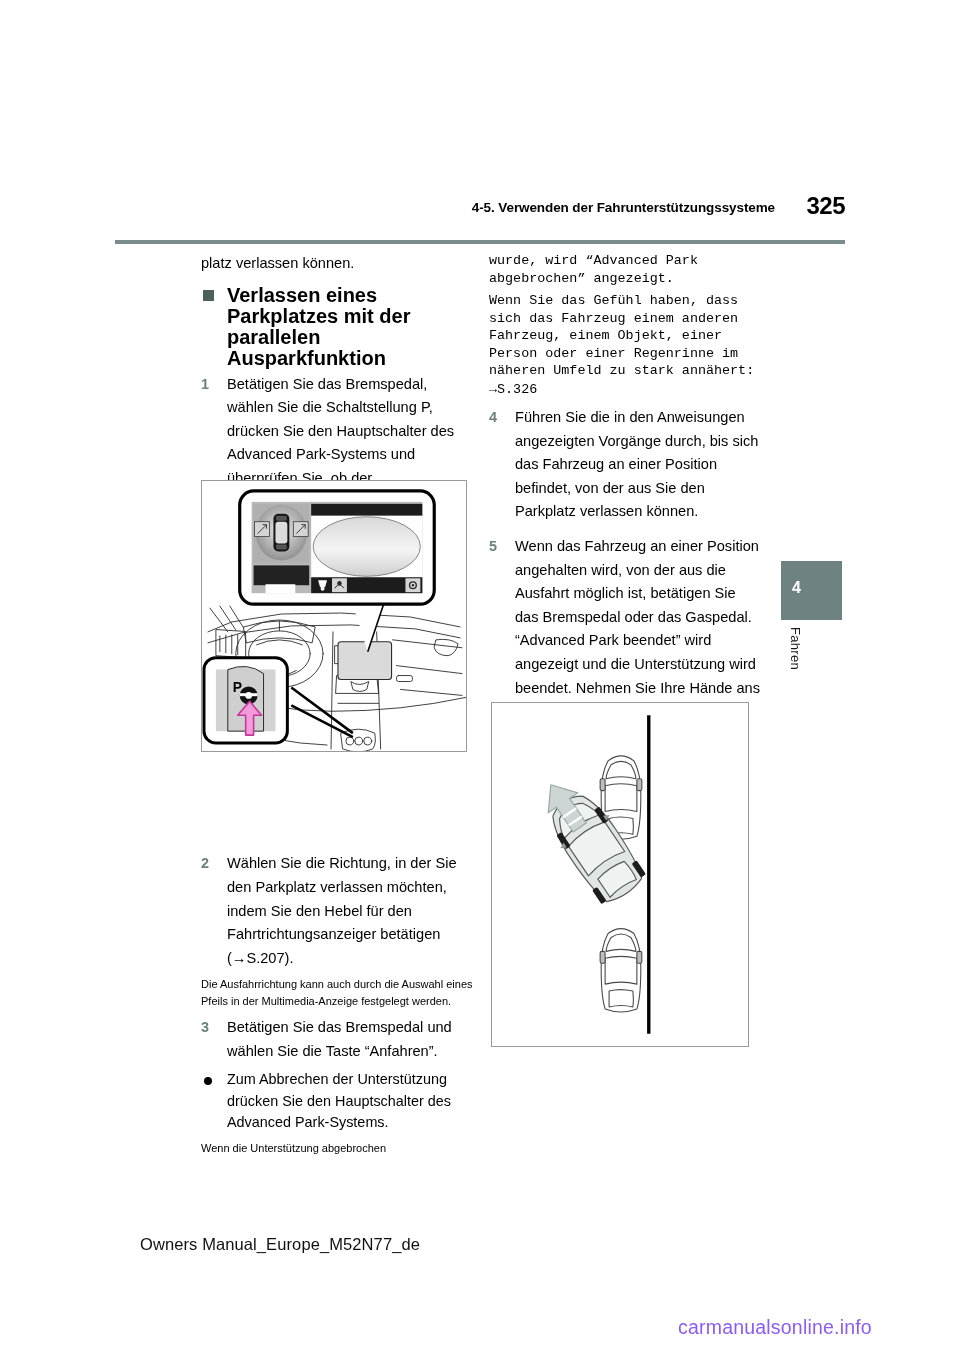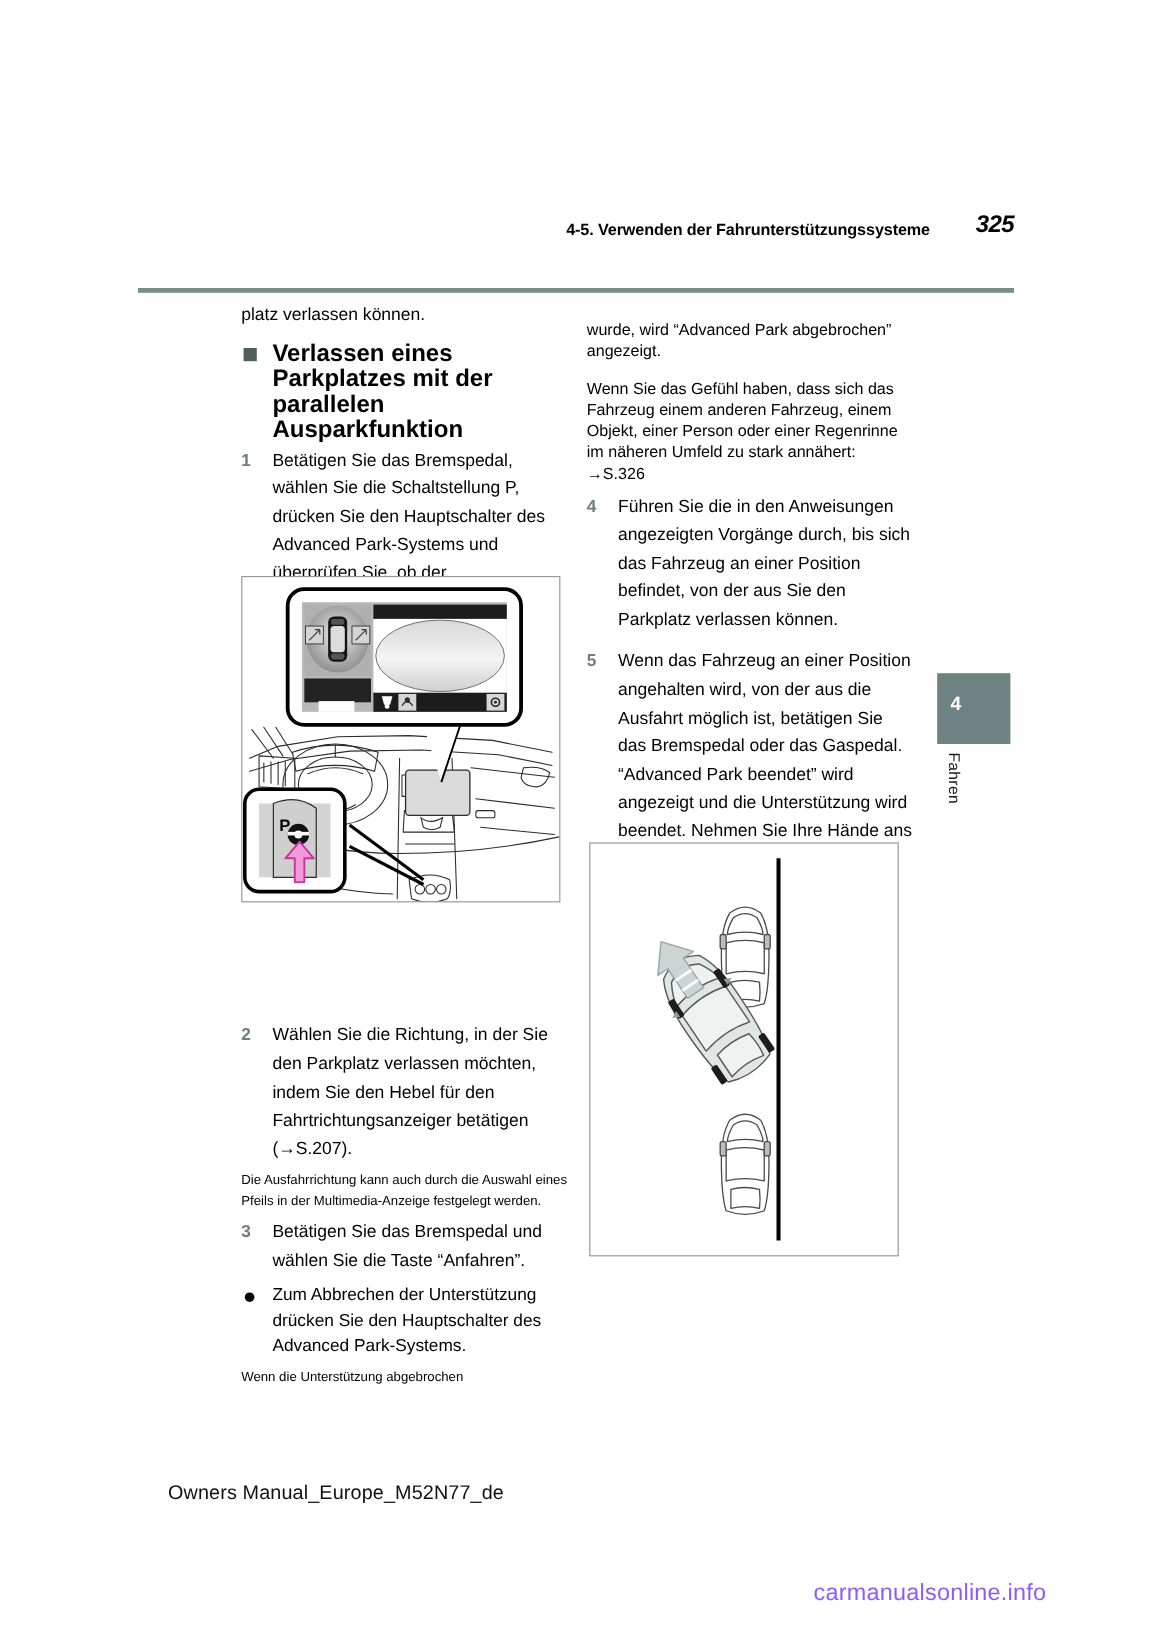--- a/index.html
+++ b/index.html
@@ -13,41 +13,40 @@
     position: relative;
     font-family: "Liberation Sans", sans-serif;
     color: #000000;
     overflow: hidden;
   }
 
   
   #page-header {
     position: absolute;
     left: 115px;
-    top: 180px;
+    top: 196px;
     width: 730px;
     height: 36px;
   }
   #header-title {
     position: absolute;
     right: 70px;
     top: 4px;
     font-size: 13.5px;
     font-weight: bold;
     letter-spacing: -0.1px;
     white-space: nowrap;
   }
   #page-number {
     position: absolute;
     right: 0px;
     top: -4px;
-    font-size: 20px;
+    font-size: 24px;
     font-weight: bold;
     letter-spacing: -0.5px;
-    font-style: italic;
   }
   #header-rule {
     position: absolute;
     left: 115px;
     top: 240px;
     width: 730px;
     height: 4px;
     background: #7b8c8c;
   }
 
@@ -57,21 +56,22 @@
     width: 272px;
     top: 252px;
   }
   #col-left  { left: 201px; }
   #col-right { left: 489px; }
 
   
   .body-text {
     font-size: 13.4px;
     line-height: 17.5px;
-    margin: 14px 0 5px 0;
+    margin: 0 0 5px 0;
+    font-family: Liberation Mono, monospace;
   }
   .body-text-lg {
     font-size: 14.6px;
     line-height: 23.6px;
     margin: 0 0 6px 0;
   }
   .small-note {
     font-size: 11px;
     line-height: 16.4px;
     margin: 6px 0 7px 0;

